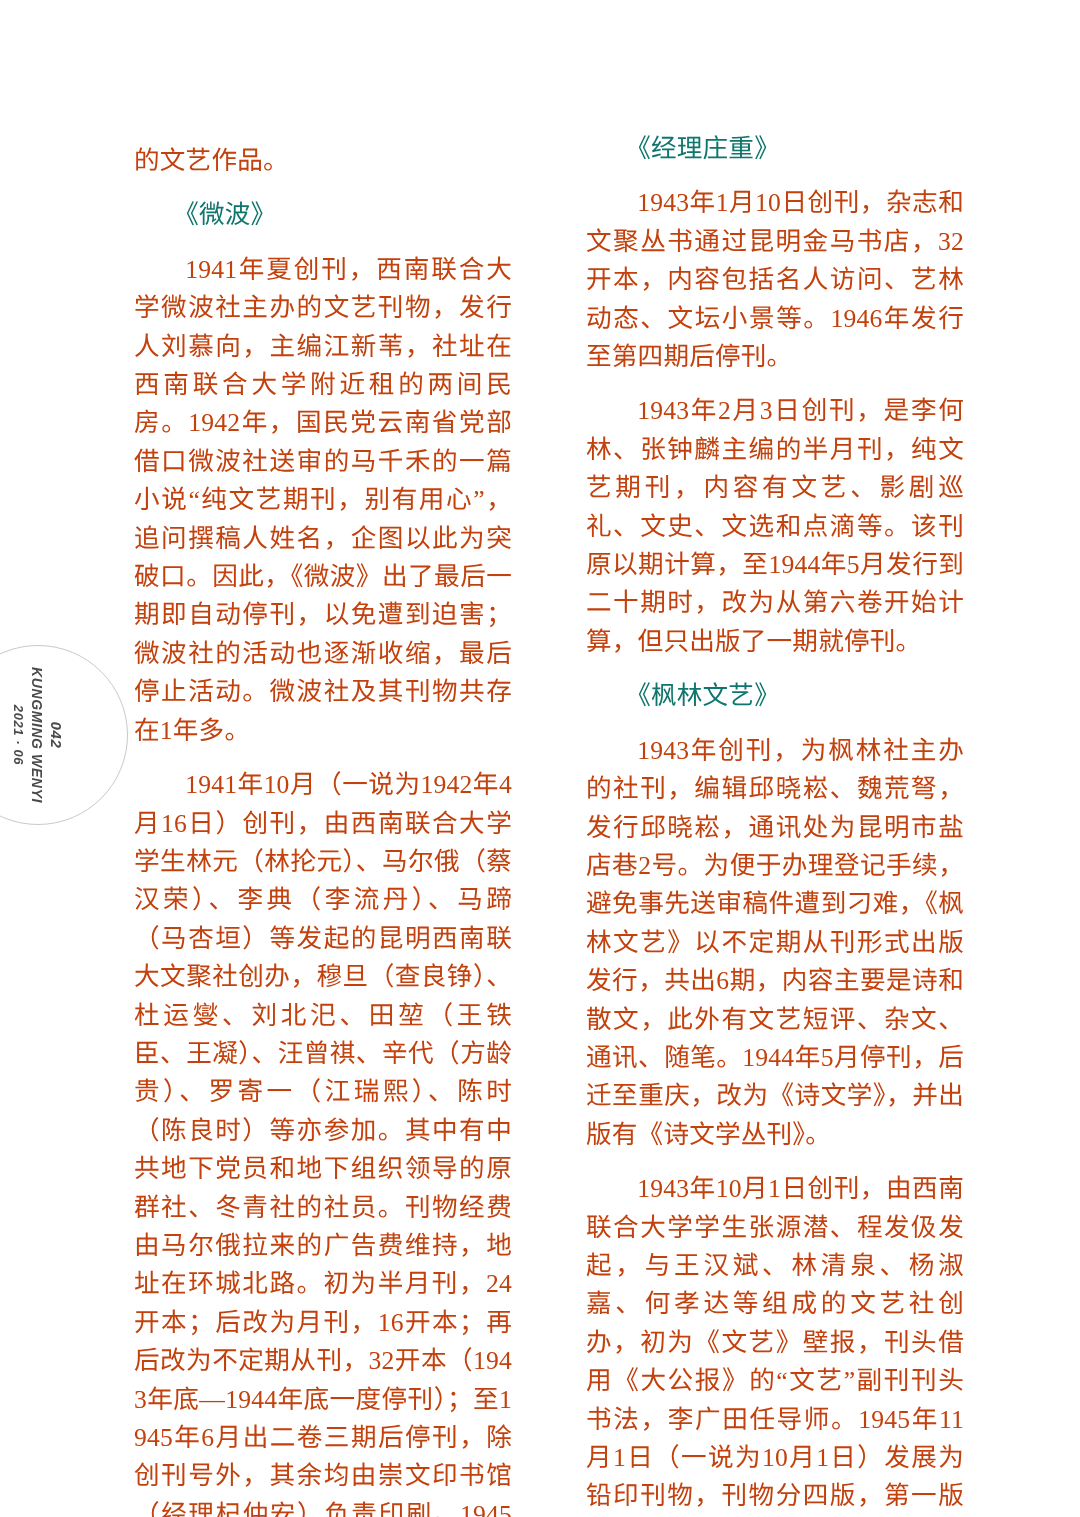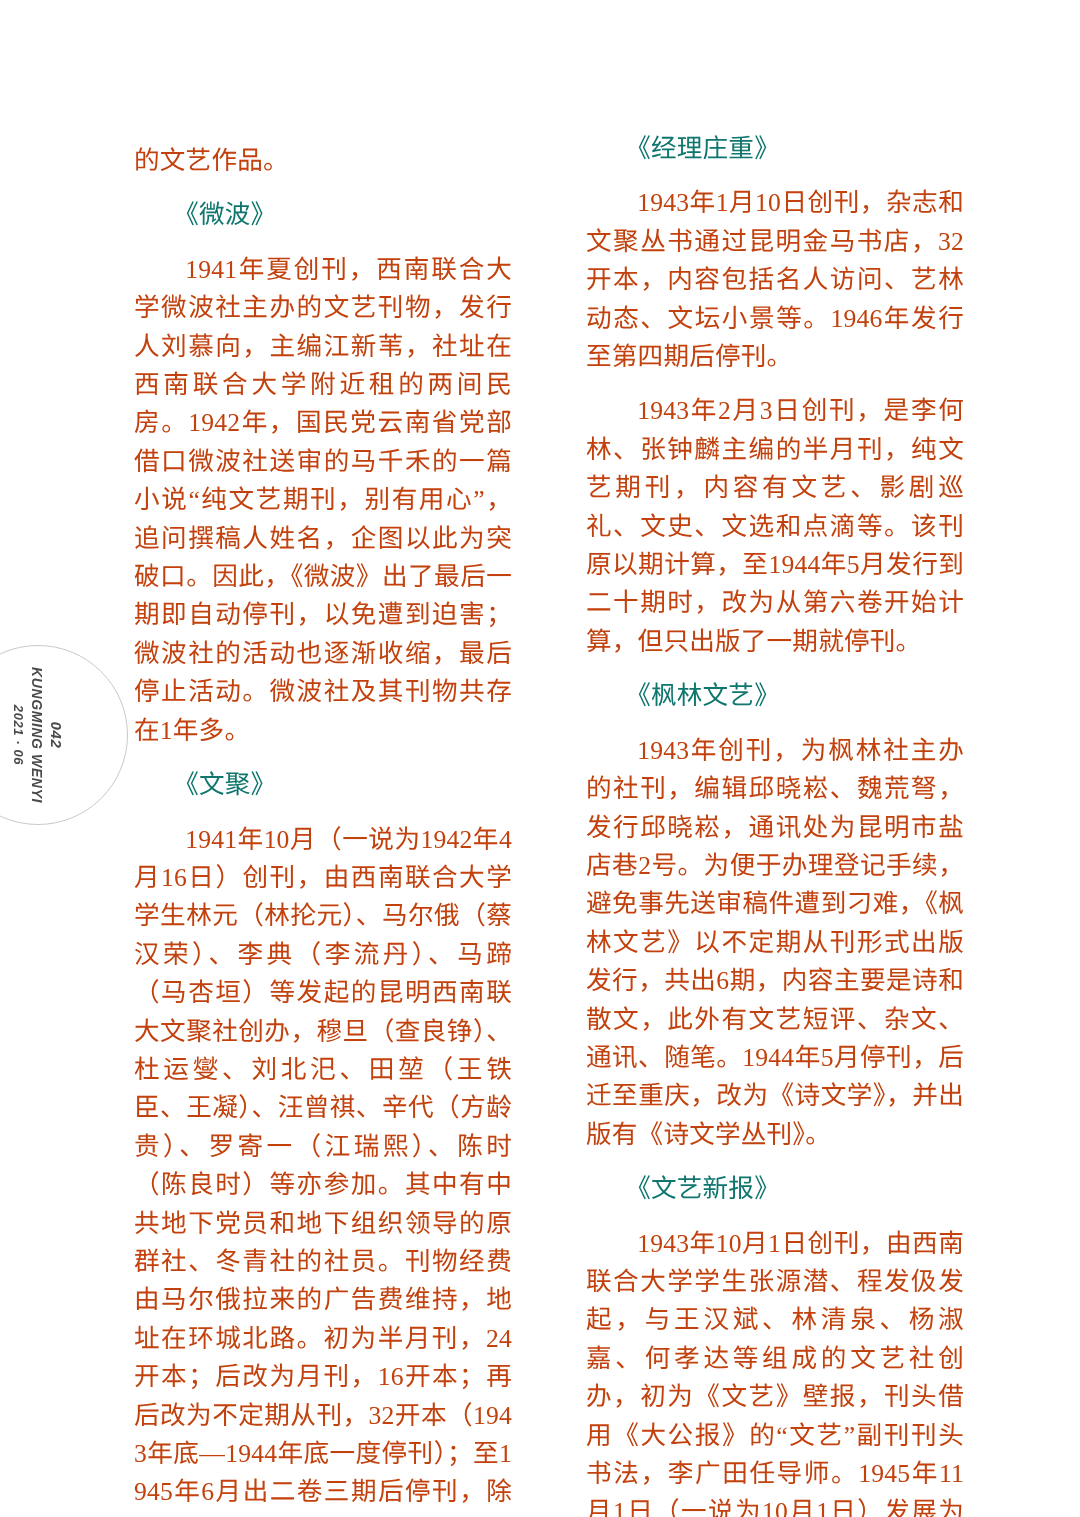--- a/index.html
+++ b/index.html
@@ -105,27 +105,25 @@
       <span class="folio-title">KUNGMING WENYI</span>
       <span class="folio-issue">2021 · 06</span>
     </div>
   </div>
 
   <div class="columns">
     <div class="col" id="col-left">
         <p class="para cont">的文艺作品。</p>
         <p class="heading">《微波》</p>
         <p class="para">1941年夏创刊，西南联合大学微波社主办的文艺刊物，发行人刘慕向，主编江新苇，社址在西南联合大学附近租的两间民房。1942年，国民党云南省党部借口微波社送审的马千禾的一篇小说“纯文艺期刊，别有用心”，追问撰稿人姓名，企图以此为突破口。因此，《微波》出了最后一期即自动停刊，以免遭到迫害；微波社的活动也逐渐收缩，最后停止活动。微波社及其刊物共存在1年多。</p>
-        <p class="heading">《文聚》</p>
         <p class="para">1941年10月（一说为1942年4月16日）创刊，由西南联合大学学生林元（林抡元）、马尔俄（蔡汉荣）、李典（李流丹）、马蹄（马杏垣）等发起的昆明西南联大文聚社创办，穆旦（查良铮）、杜运燮、刘北汜、田堃（王铁臣、王凝）、汪曾祺、辛代（方龄贵）、罗寄一（江瑞熙）、陈时（陈良时）等亦参加。其中有中共地下党员和地下组织领导的原群社、冬青社的社员。刊物经费由马尔俄拉来的广告费维持，地址在环城北路。初为半月刊，24开本；后改为月刊，16开本；再后改为不定期从刊，32开本（1943年底—1944年底一度停刊）；至1945年6月出二卷三期后停刊，除创刊号外，其余均由崇文印书馆（经理杞仲安）负责印刷。1945年，林元、马尔俄创办《独立周报》时，《文聚》成为该报副刊，刊头沿用原《文聚》刊头。文聚社还出版了“文聚丛书”。《文聚》杂志和文聚丛书通过昆明金马书店（经理庄重，西班牙华侨）向全国发行。在《文聚》上发表过文章的西南联合大学教师有朱自清、冯至、沈从文、李广田、卞之琳、罗莘田（罗常培）、王了一（王力）、闻家驷、余冠英、吴晓铃、孙毓棠、王佐良、杨周翰等。</p>
       </div>
     <div class="col" id="col-right">
         <p class="heading">《经理庄重》</p>
         <p class="para">1943年1月10日创刊，杂志和文聚丛书通过昆明金马书店，32开本，内容包括名人访问、艺林动态、文坛小景等。1946年发行至第四期后停刊。</p>
         <p class="para">1943年2月3日创刊，是李何林、张钟麟主编的半月刊，纯文艺期刊，内容有文艺、影剧巡礼、文史、文选和点滴等。该刊原以期计算，至1944年5月发行到二十期时，改为从第六卷开始计算，但只出版了一期就停刊。</p>
         <p class="heading">《枫林文艺》</p>
         <p class="para">1943年创刊，为枫林社主办的社刊，编辑邱晓崧、魏荒弩，发行邱晓崧，通讯处为昆明市盐店巷2号。为便于办理登记手续，避免事先送审稿件遭到刁难，《枫林文艺》以不定期从刊形式出版发行，共出6期，内容主要是诗和散文，此外有文艺短评、杂文、通讯、随笔。1944年5月停刊，后迁至重庆，改为《诗文学》，并出版有《诗文学丛刊》。</p>
-        <p class="heading">《文艺新报》</p>
         <p class="para">1943年10月1日创刊，由西南联合大学学生张源潜、程发伋发起，与王汉斌、林清泉、杨淑嘉、何孝达等组成的文艺社创办，初为《文艺》壁报，刊头借用《大公报》的“文艺”副刊刊头书法，李广田任导师。1945年11月1日（一说为10月1日）发展为铅印刊物，刊物分四版，第一版为文艺评论，第二、三版为散文和杂文，第四版为小说和诗歌，格局与壁报时期相仿，刊登李广田《人民自己的文学》代替发刊词。编辑王楫、王景山、刘晶雯。该刊经登记后可以书店公开发售，每月逢1日、15日出版，约出了七、八期后被迫停刊。</p>
       </div>
   </div>
 
 </div>
 
 </body></html>

